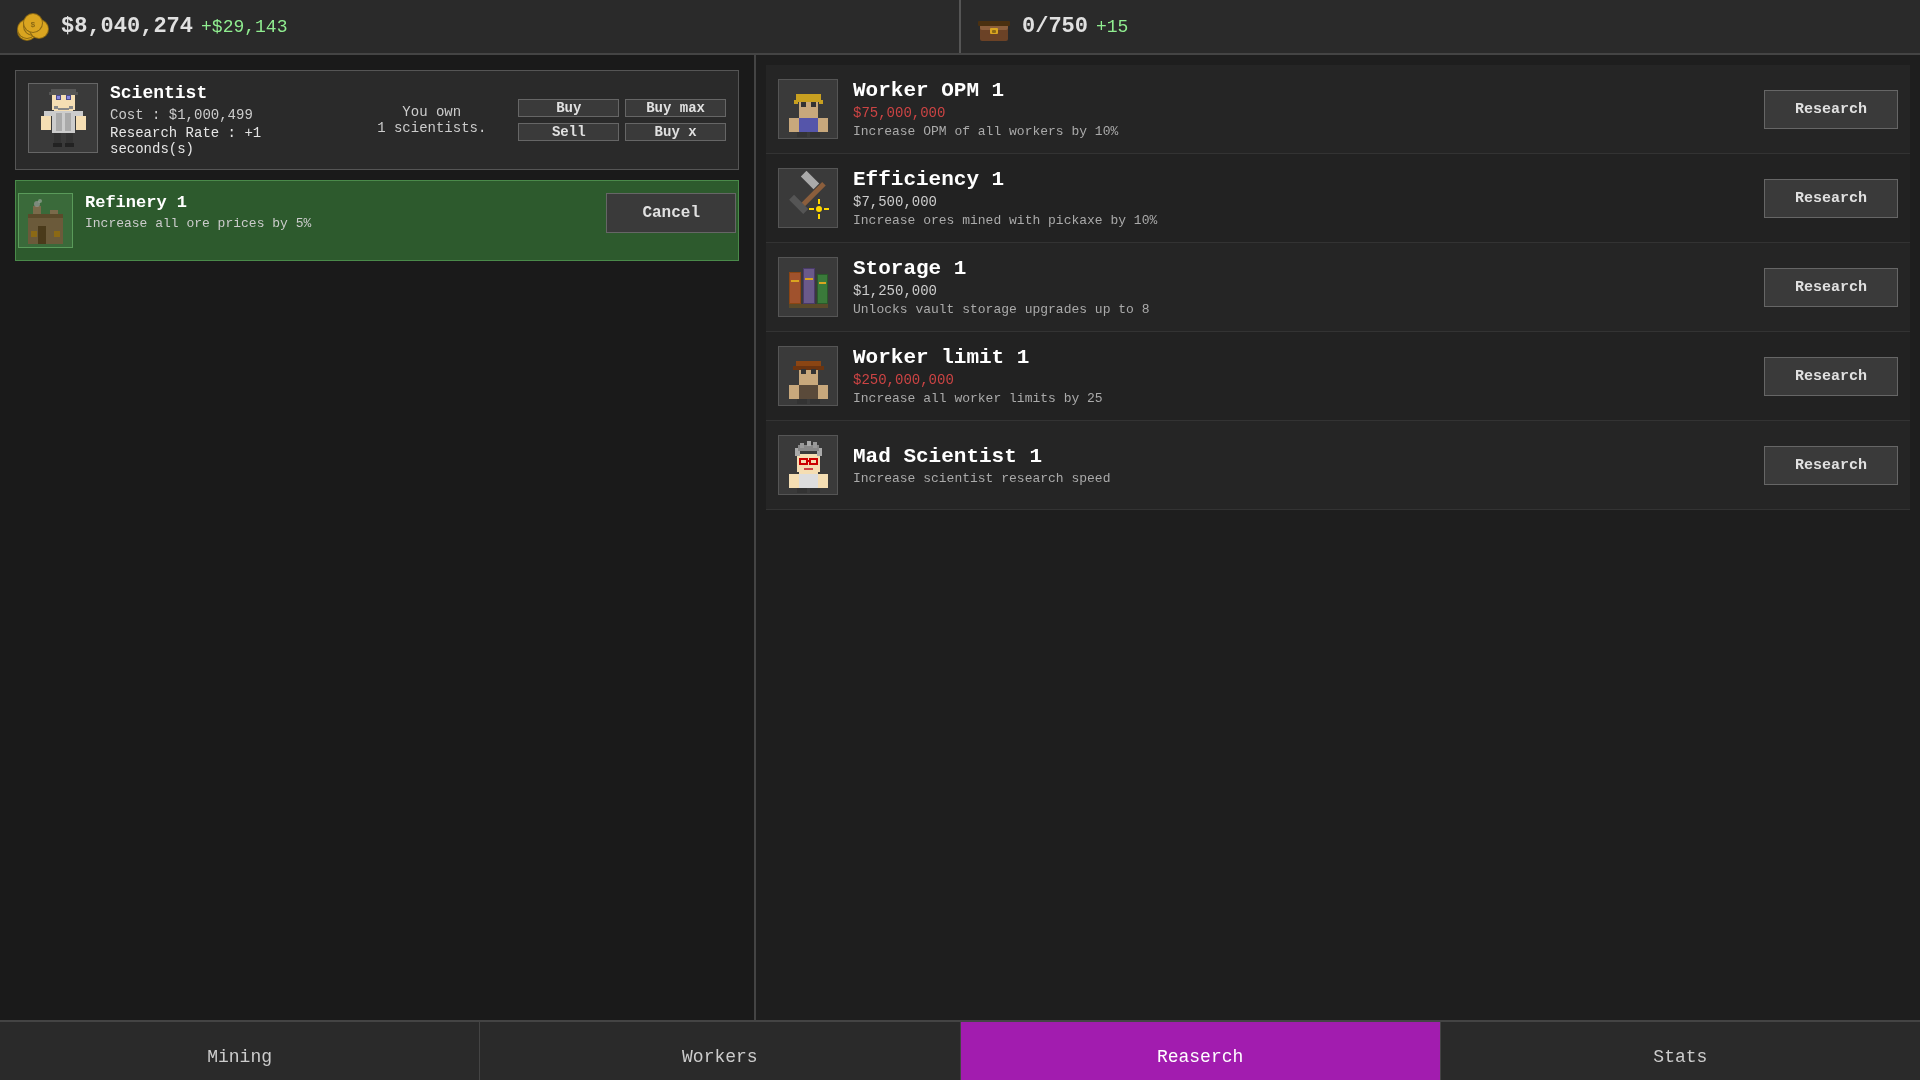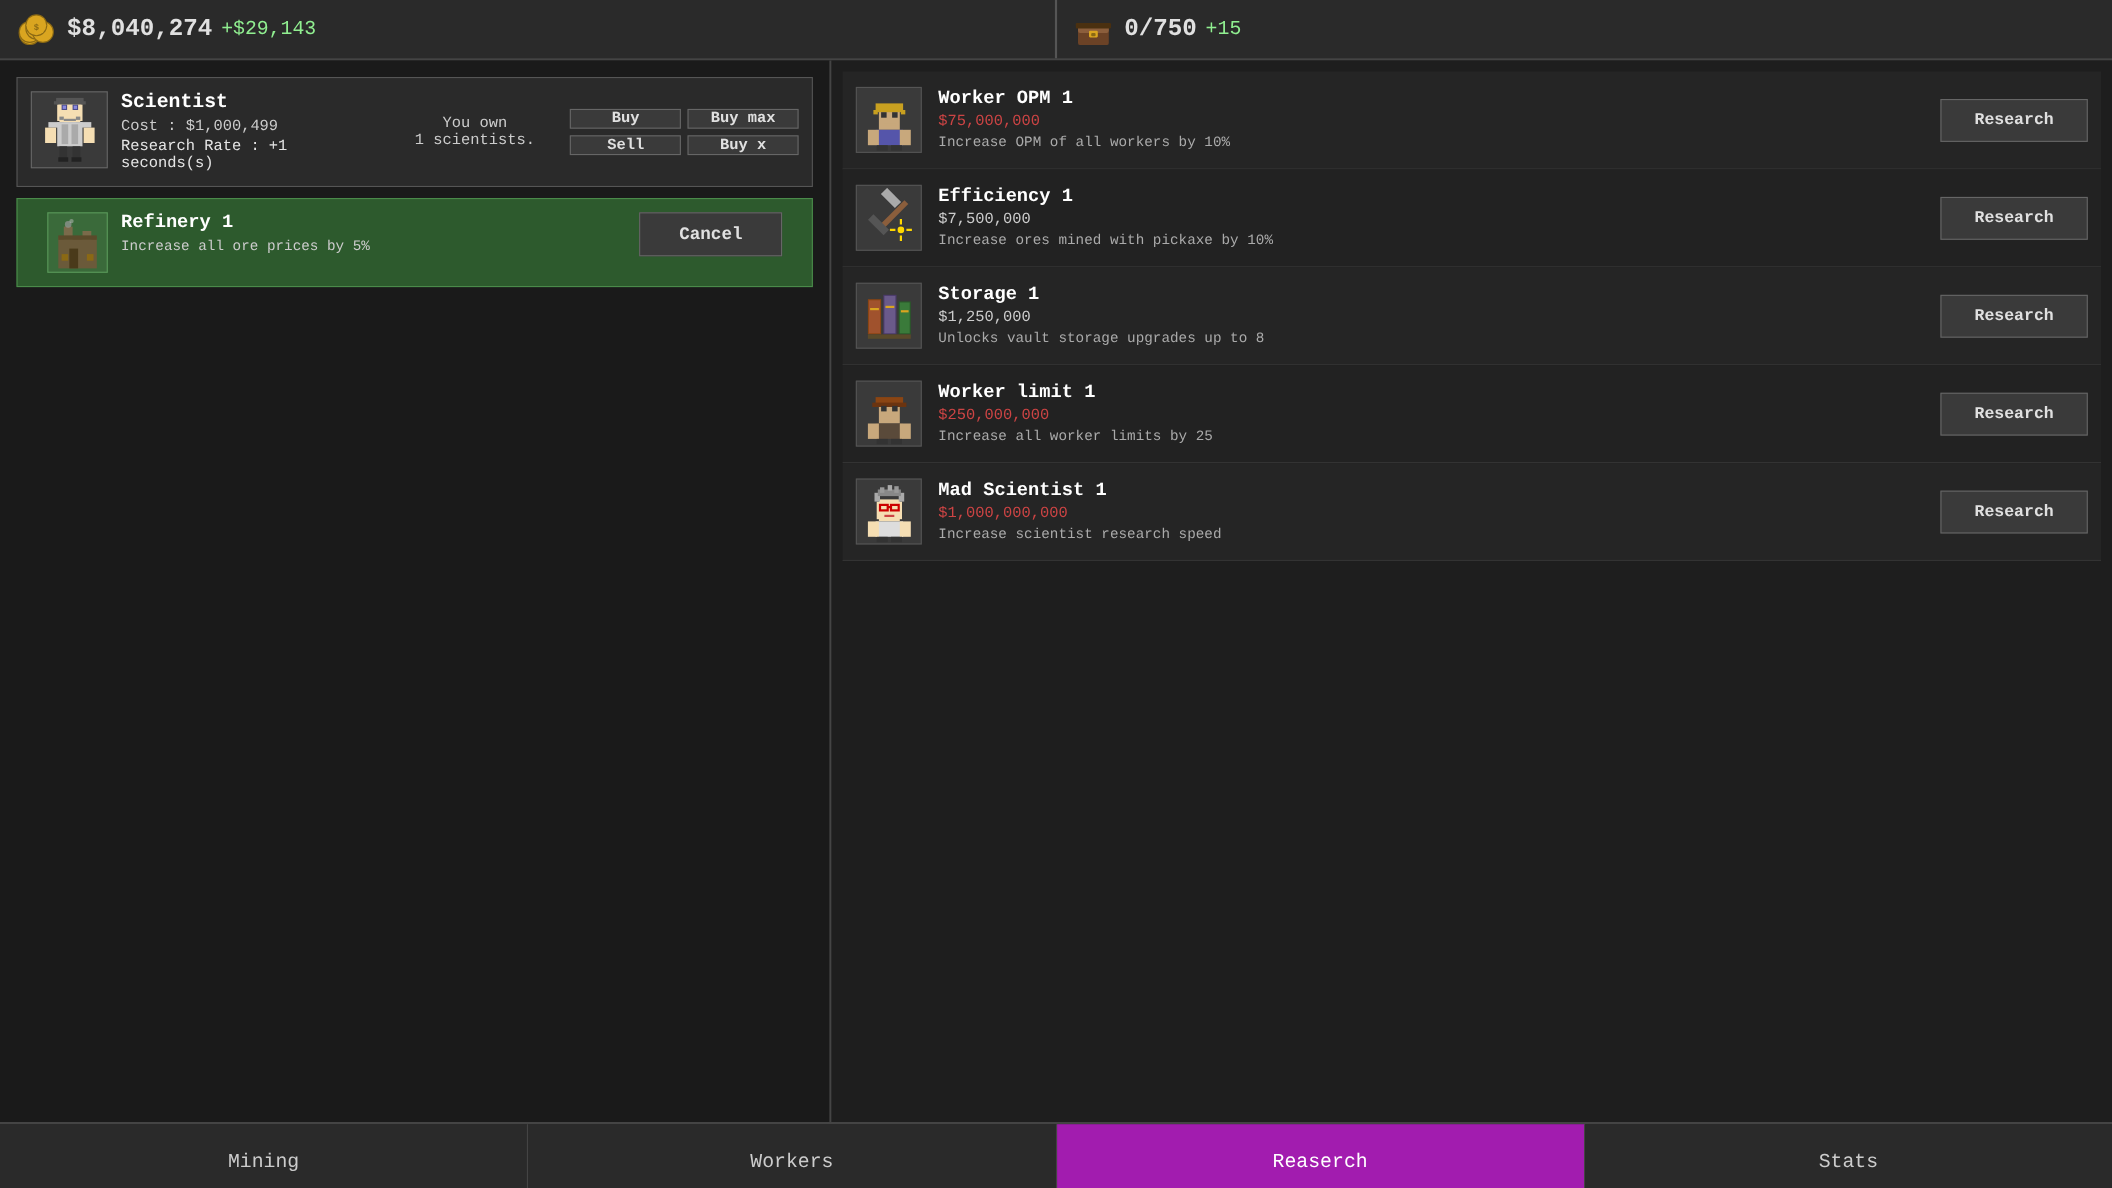--- a/index.html
+++ b/index.html
@@ -147,21 +147,21 @@
       border: 1px solid #666;
       background: #3a3a3a;
       color: #e0e0e0;
       font-weight: bold;
     }
 
     
     .refinery-card {
       background: #2d5a2d;
       border: 1px solid #4a8a4a;
-      padding: 12px 27px;
+      padding: 12px 2px;
       display: flex;
       align-items: flex-start;
       gap: 12px;
     }
     .refinery-avatar {
       width: 55px;
       height: 55px;
       background: #3a6a3a;
       border: 1px solid #5a9a5a;
       display: flex;
@@ -229,21 +229,21 @@
       display: flex;
       align-items: center;
       justify-content: center;
       font-size: 30px;
       flex-shrink: 0;
     }
     .research-info {
       flex: 1;
     }
     .research-name {
-      font-size: 17px;
+      font-size: 21px;
       font-weight: bold;
       color: #ffffff;
       margin-bottom: 3px;
     }
     .research-cost {
       font-size: 14px;
       margin-bottom: 3px;
     }
     .research-cost.red {
       color: #cc4444;
@@ -547,21 +547,20 @@
           <rect x="37" y="36" width="10" height="14" fill="#F5DEB3"></rect>
           <rect x="16" y="50" width="10" height="5" fill="#333"></rect>
           <rect x="29" y="50" width="10" height="5" fill="#333"></rect>
           <rect x="22" y="33" width="11" height="2" fill="#F5DEB3"></rect>
 
           <rect x="23" y="30" width="9" height="2" fill="#cc4444"></rect>
         </svg>
       </div>
       <div class="research-info">
         <div class="research-name">Mad Scientist 1</div>
-        <div class="research-cost red">$1,000,000,000</div>
         <div class="research-desc">Increase scientist research speed</div>
       </div>
       <button class="research-btn">Research</button>
     </div>
 
   </div>
 </div>
 
 <div class="bottom-tabs">
   <div class="tab">

